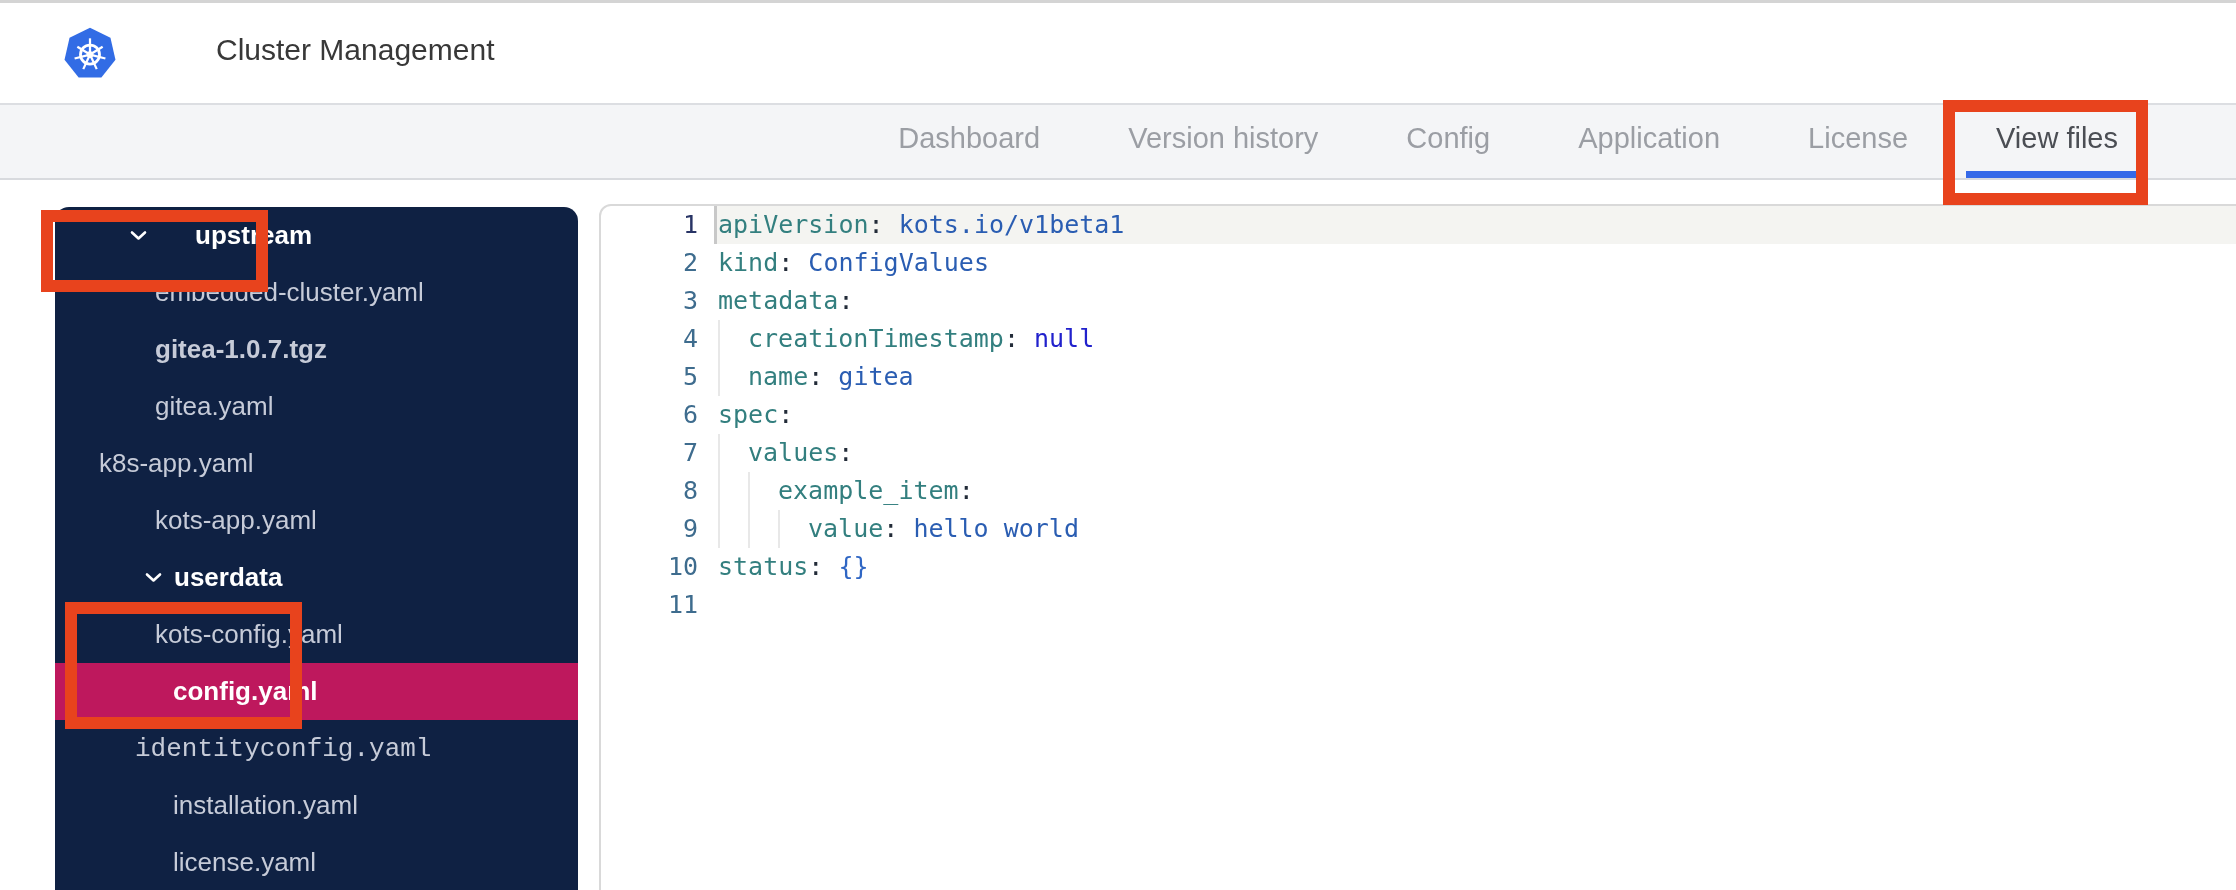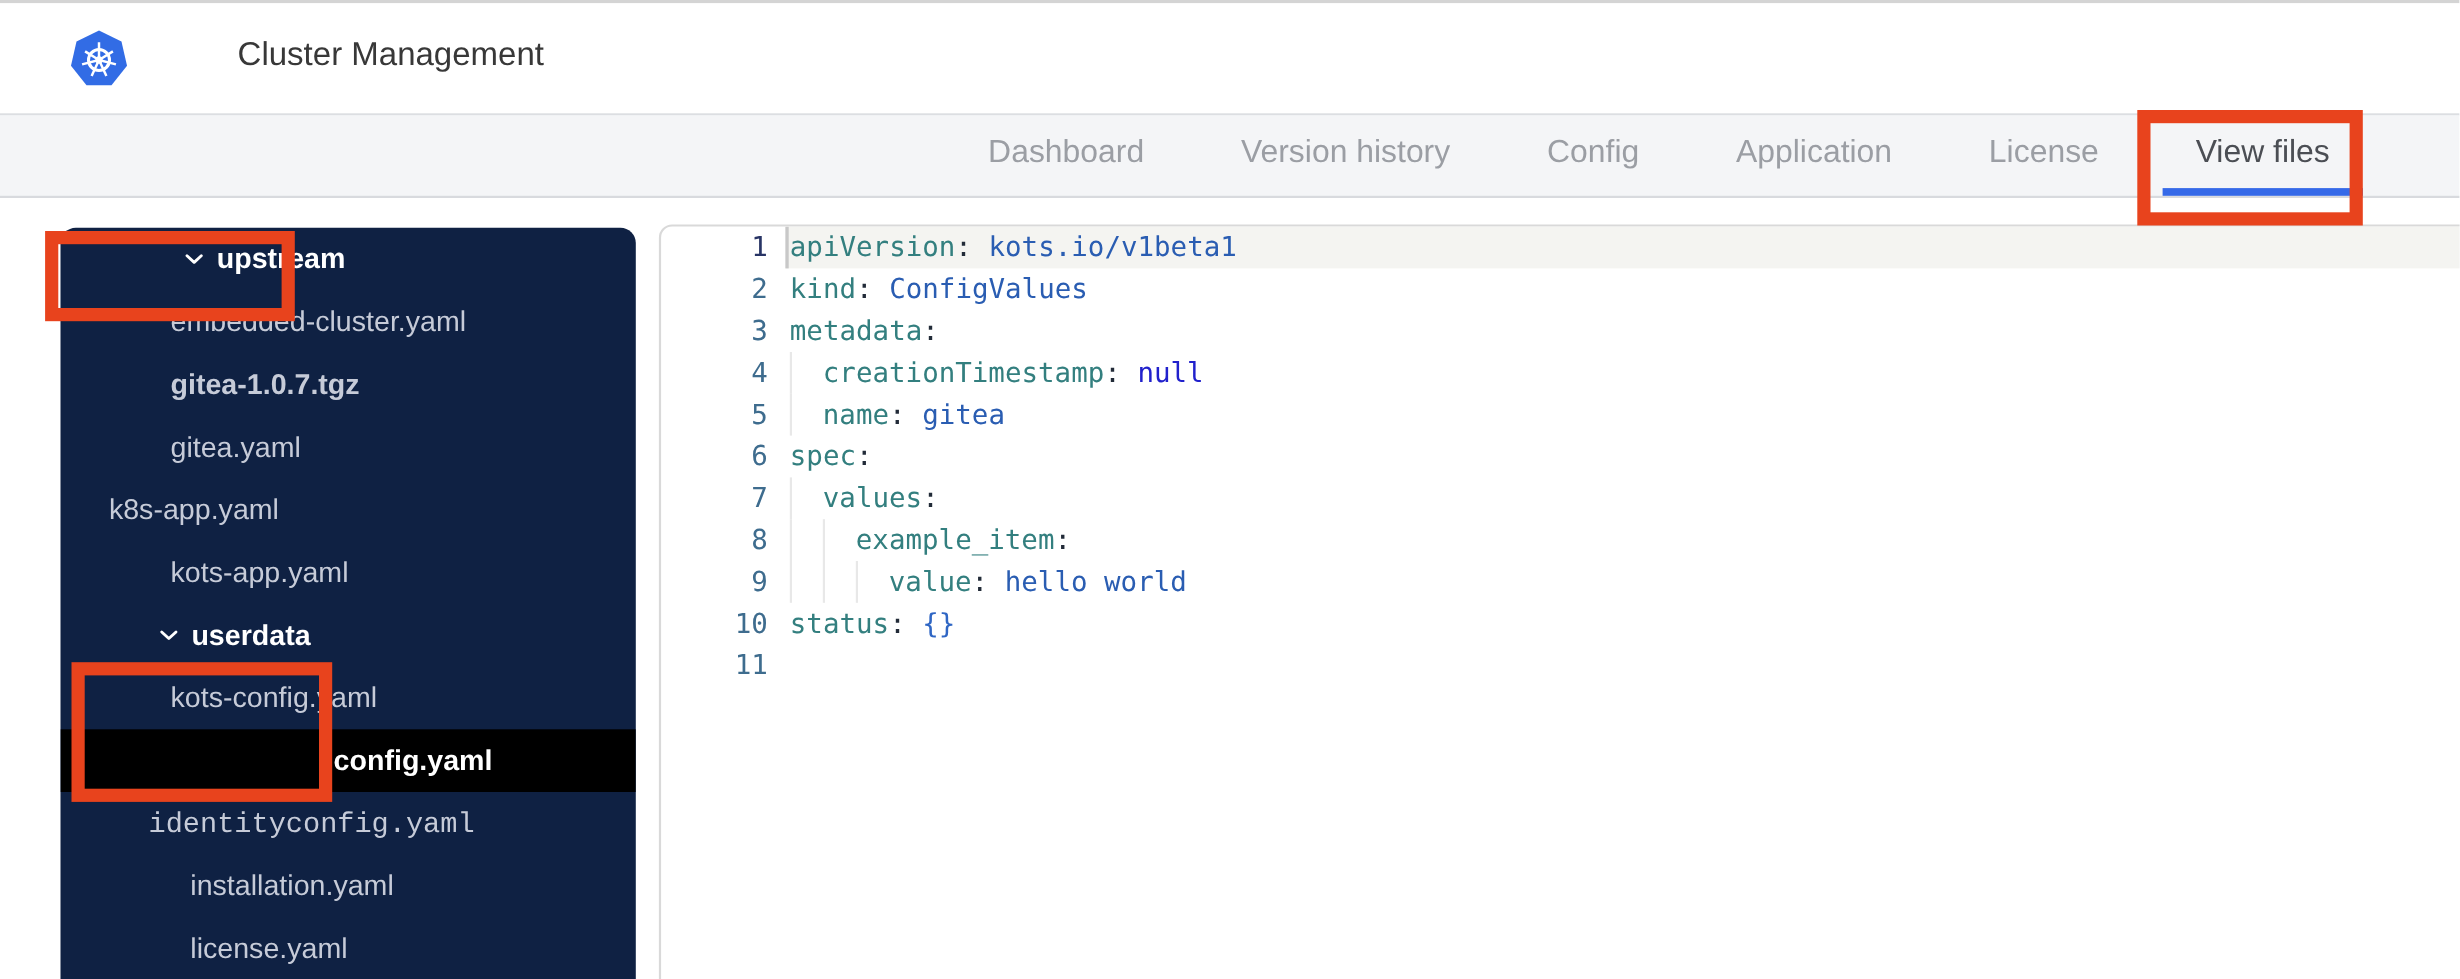--- a/index.html
+++ b/index.html
@@ -25,21 +25,21 @@
   .stab.active { color:#4b4e54; border-bottom-color:#3569e8; }
 
   
   .main { position:relative; width:2236px; height:708px; }
 
   .sidebar { position:absolute; left:55px; top:27px; width:523px; bottom:-20px;
     background:#0f2143; border-radius:14px 14px 0 0; overflow:hidden; }
   .trow { height:57px; display:flex; align-items:center; font-size:26px;
     color:#c6cbd8; cursor:pointer; white-space:nowrap; }
   .trow.folder { color:#ffffff; font-weight:bold; }
-  .trow.selected { background:#000000; color:#ffffff; font-weight:bold;justify-content:center; }
+  .trow.selected { background:#be185d; color:#ffffff; font-weight:bold; }
   .chev { display:inline-flex; margin-right:12px; flex:0 0 auto; }
 
   .editor { position:absolute; left:599px; top:24px; right:-12px; bottom:-12px;
     background:#fff; border:2px solid #d9d9d9; border-radius:12px 0 0 0;
     font-family:"DejaVu Sans Mono", monospace; font-size:25px; overflow:hidden; }
   .codeline { display:flex; height:38px; line-height:38px; }
   .gutter { width:113px; flex:0 0 auto; text-align:right; padding-right:16px;
     color:#3e6c8e; }
   .codebody { flex:1; padding-left:4px; white-space:pre; }
   .codeline.active .codebody { background:#f4f4f1; border-left:3px solid #c8c8c8;
@@ -88,21 +88,21 @@
     <div class="stab">Dashboard</div>
     <div class="stab">Version history</div>
     <div class="stab">Config</div>
     <div class="stab">Application</div>
     <div class="stab">License</div>
     <div class="stab active">View files</div>
   </div>
 
 <div class="main">
   <div class="sidebar" id="file-tree">
-      <div class="trow folder" style="padding-left: 113px;">
+      <div class="trow folder" style="padding-left: 75px; gap: 36px;">
         <span class="chev">
           <svg width="17" height="11" viewBox="0 0 17 11">
             <path d="M2 2.5 L8.5 8.5 L15 2.5" fill="none" stroke="#fff" stroke-width="2.6" stroke-linecap="round" stroke-linejoin="round"></path>
           </svg>
         </span>
         <span>upstream</span>
       </div>
       <div class="trow file" style="padding-left: 100px;">
         <span>embedded-cluster.yaml</span>
       </div>

